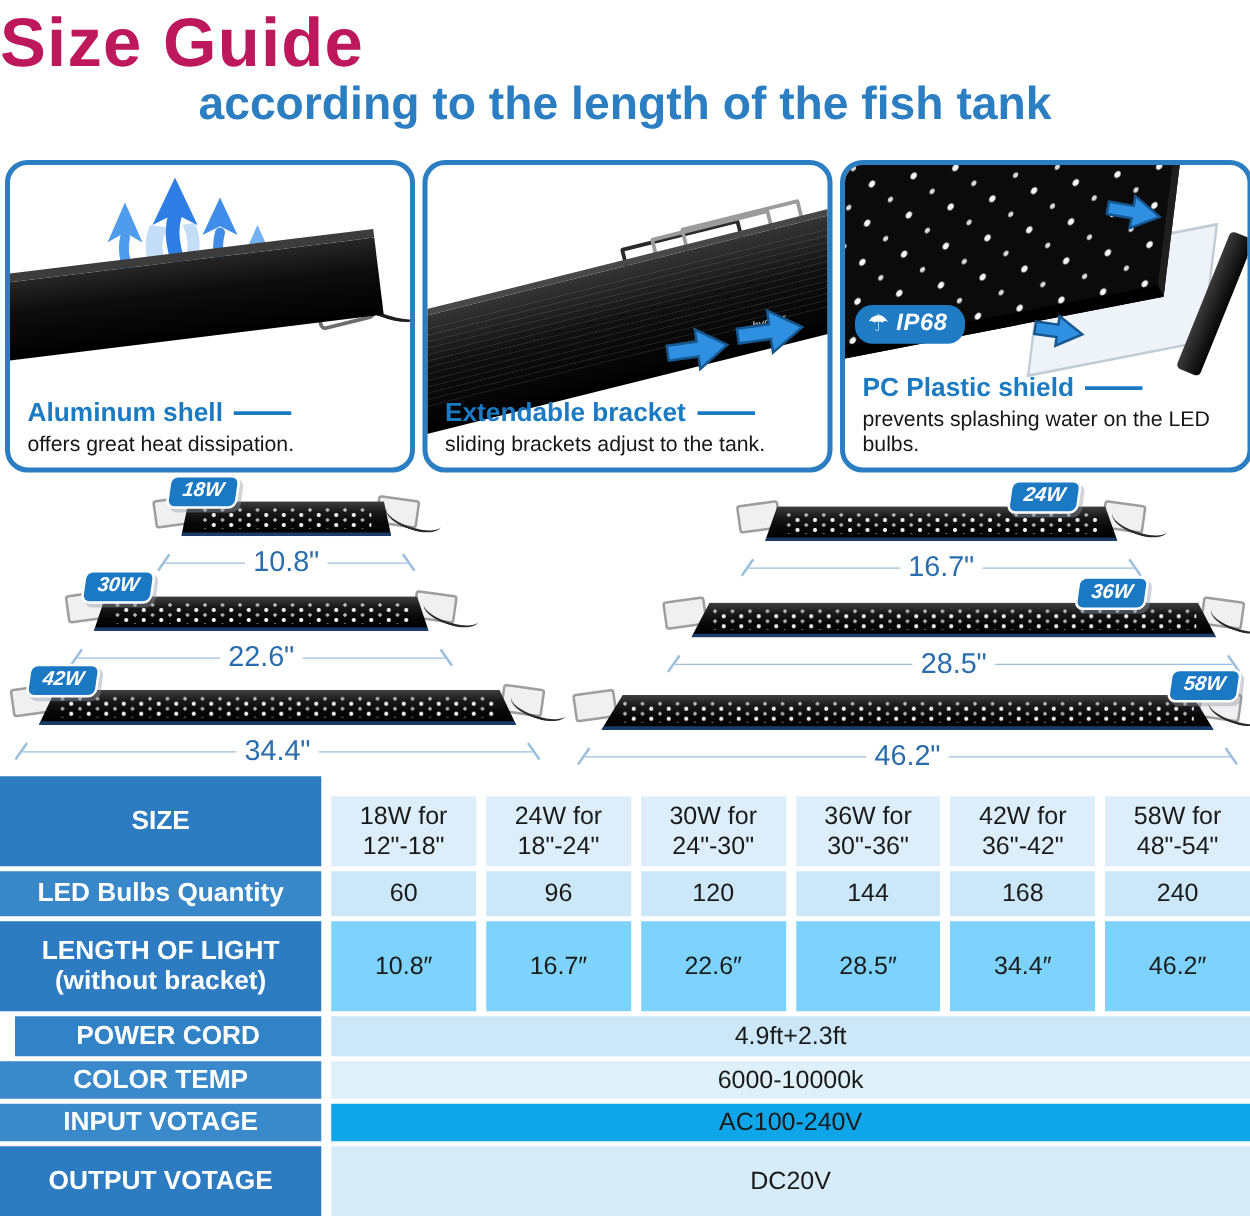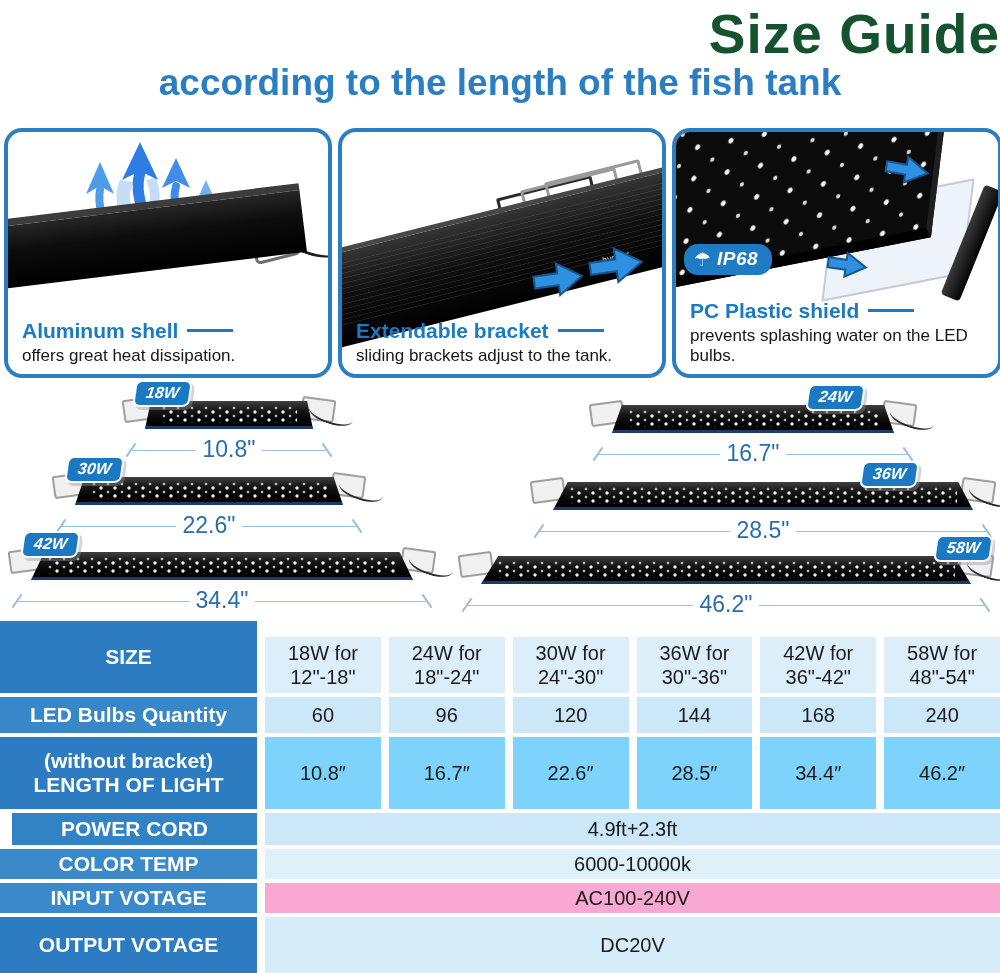--- a/index.html
+++ b/index.html
@@ -1,21 +1,21 @@
 <!DOCTYPE html>
 <html><head>
 <meta charset="utf-8">
 <style>
   html,body{margin:0;padding:0;background:#fff;}
   .canvas{position:relative;width:1000px;height:973px;background:#fff;overflow:hidden;
           font-family:"Liberation Sans",sans-serif;}
 
   
-  .title{position:absolute;top:2px;left:0;width:100%;text-align:right;
-         font-size:55px;font-weight:800;color:#14532d;letter-spacing:1px;}
+  .title{position:absolute;top:2px;left:0;width:100%;text-align:left;
+         font-size:55px;font-weight:800;color:#be185d;letter-spacing:1px;}
   .subtitle{position:absolute;top:62px;left:0;width:100%;text-align:center;
             font-size:37px;font-weight:800;color:#2b7ec2;}
 
   
   .feature{position:absolute;top:128px;height:242px;width:320px;background:#fff;
            border:4px solid #2b7ec2;border-radius:18px;overflow:hidden;}
   .f1{left:4px;} .f2{left:338px;} .f3{left:672px;width:322px;}
   .fimg{position:absolute;top:0;left:0;right:0;height:168px;}
   .ftext{position:absolute;left:14px;bottom:8px;right:8px;}
   .fhead{font-size:21px;font-weight:800;color:#1a7ac2;display:flex;align-items:center;}
@@ -96,21 +96,21 @@
         display:grid;grid-template-columns:257px repeat(6,1fr);
         grid-template-rows:72px 36px 72px 32px 30px 30px 1fr;gap:4px 8px;}
   .lbl{display:flex;flex-direction:column;align-items:center;justify-content:center;
        color:#fff;font-weight:800;font-size:21px;text-align:center;line-height:1.15;}
   .cell{display:flex;flex-direction:column;align-items:center;justify-content:center;
         font-size:20px;color:#1a1a1a;text-align:center;line-height:1.2;}
   .merge{grid-column:2 / 8;}
   .lb1{background:#2d7cc2;} .lb2{background:#3787c9;} .lb3{background:#2d7cc2;}
   .lb4{background:#3282c6;margin-left:12px;} .lb5{background:#3a89cb;text-align:right;} .lb6{background:#3a89cb;} .lb7{background:#2d7cc2;}
   .cr1{background:#dceefa;margin-top:16px;} .cr2{background:#cbe7f8;} .cr3{background:#7dd3fc;}
-  .cr4{background:#cbe7f8;} .cr5{background:#def0fa;} .cr6{background:#f9a8d4;} .cr7{background:#d7ecf9;}
+  .cr4{background:#cbe7f8;} .cr5{background:#def0fa;} .cr6{background:#0ea5e9;} .cr7{background:#d7ecf9;}
 </style>
 </head>
 <body>
 
 <div class="canvas">
 
   <div class="title">Size Guide</div>
   <div class="subtitle">according to the length of the fish tank</div>
 
   <div class="feature f1">
@@ -322,22 +322,22 @@
 
     <div class="lbl lb2">LED Bulbs Quantity</div>
     <div class="cell cr2">60</div>
     <div class="cell cr2">96</div>
     <div class="cell cr2">120</div>
     <div class="cell cr2">144</div>
     <div class="cell cr2">168</div>
     <div class="cell cr2">240</div>
 
     <div class="lbl lb3">
+      <span>LENGTH OF LIGHT</span>
       <span>(without  bracket)</span>
-      <span>LENGTH OF LIGHT</span>
     </div>
     <div class="cell cr3">10.8″</div>
     <div class="cell cr3">16.7″</div>
     <div class="cell cr3">22.6″</div>
     <div class="cell cr3">28.5″</div>
     <div class="cell cr3">34.4″</div>
     <div class="cell cr3">46.2″</div>
 
     <div class="lbl lb4">POWER CORD</div>
     <div class="cell cr4 merge">4.9ft+2.3ft</div>

